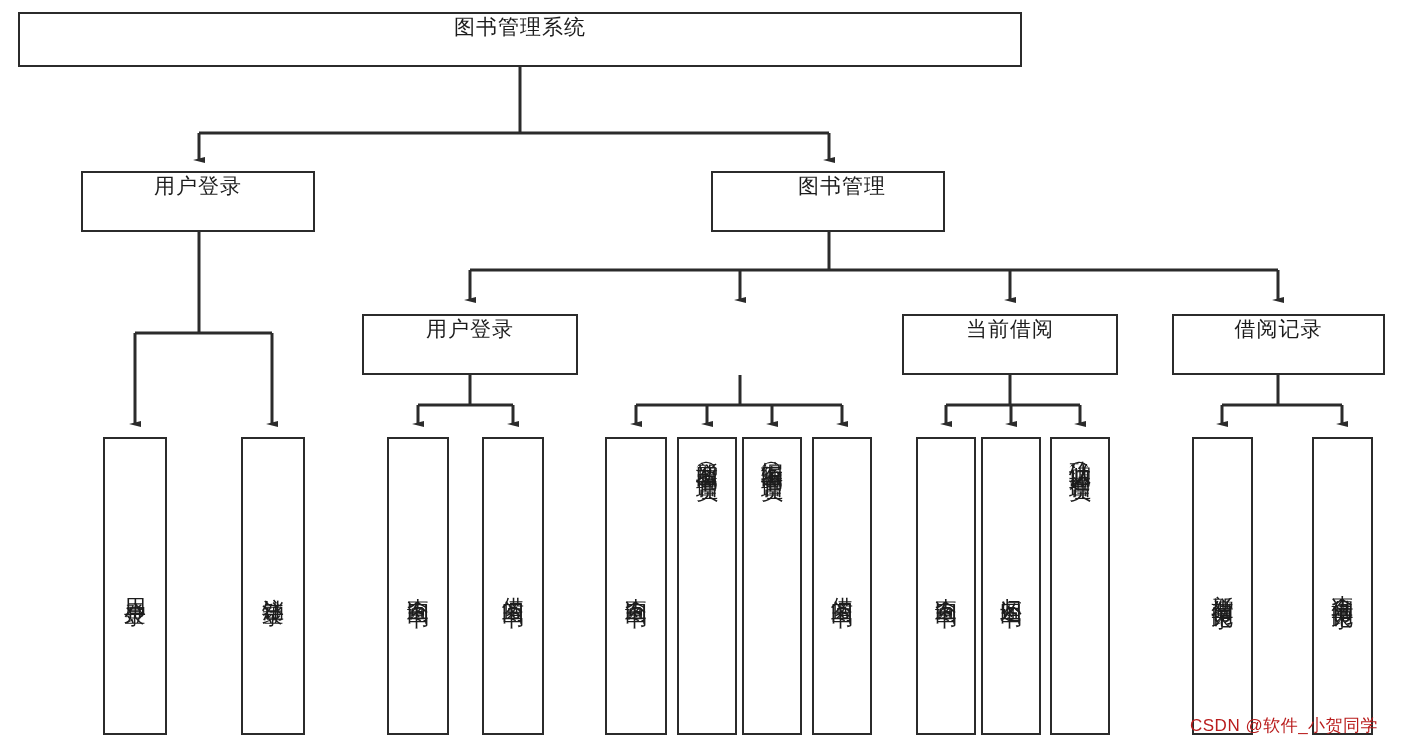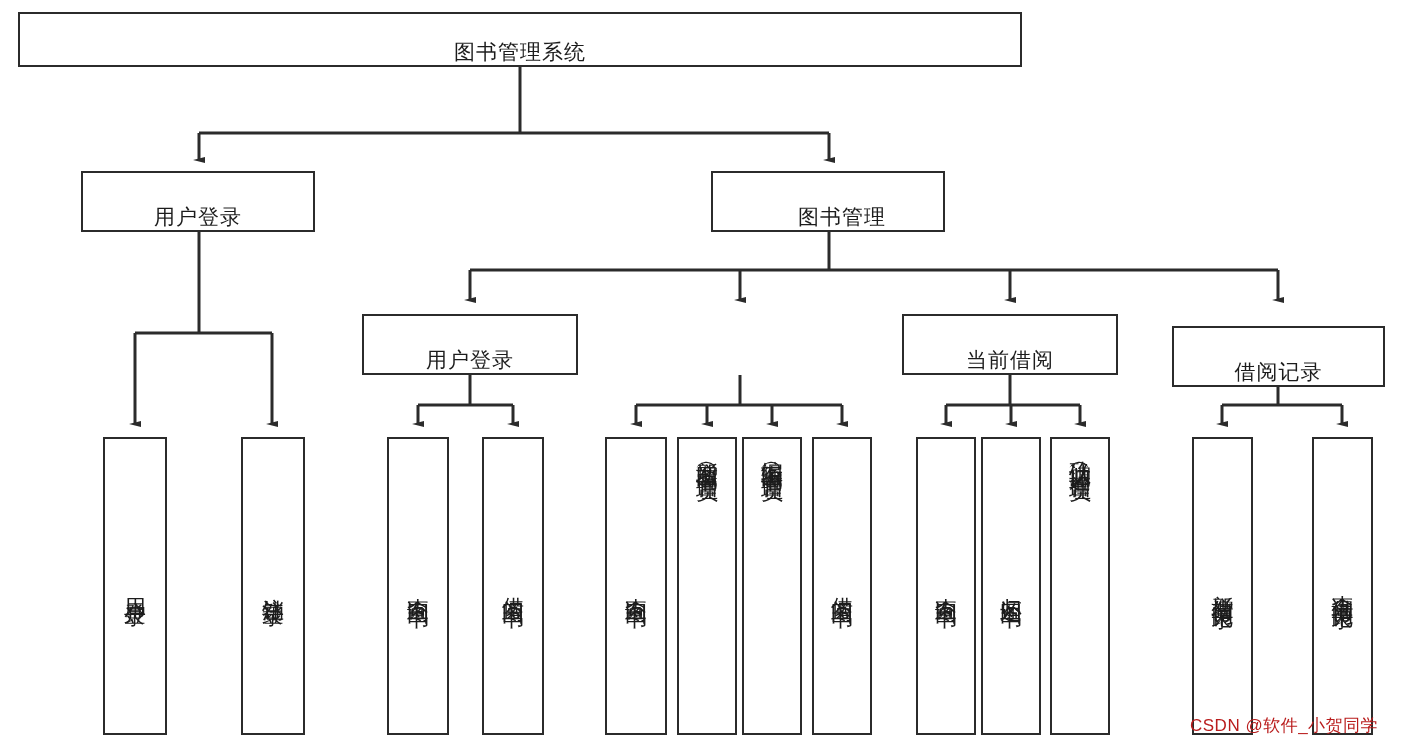--- a/index.html
+++ b/index.html
@@ -19,21 +19,21 @@
     left:0;top:0;
     width:1405px;height:747px;
     pointer-events:none;
   }
   .node{
     position:absolute;
     box-sizing:border-box;
     border:2px solid #2b2b2b;
     background:#ffffff;
     display:flex;
-    align-items:flex-end;
+    align-items:flex-start;
     justify-content:center;
     text-align:center;
   }
   .node .label{
     font-size:21px;
     letter-spacing:1px;
     line-height:1.25;
     color:#1c1c1c;
     white-space:nowrap;
   }
@@ -128,21 +128,21 @@
   <div class="node" style="left:711px;top:171px;width:234px;height:61px;padding-left:28px;">
     <span class="label">图书管理</span>
   </div>
 
   <div class="node" style="left:362px;top:314px;width:216px;height:61px;">
     <span class="label">用户登录</span>
   </div>
   <div class="node" style="left:902px;top:314px;width:216px;height:61px;">
     <span class="label">当前借阅</span>
   </div>
-  <div class="node" style="left:1172px;top:314px;width:213px;height:61px;margin-top:12px;">
+  <div class="node" style="left:1172px;top:314px;width:213px;height:61px;">
     <span class="label">借阅记录</span>
   </div>
 
   <div class="node vertical center-v" style="left:103px;top:437px;width:64px;height:298px;">
     <span class="label">用户登录</span>
   </div>
   <div class="node vertical center-v" style="left:241px;top:437px;width:64px;height:298px;">
     <span class="label">注销登录</span>
   </div>
 

